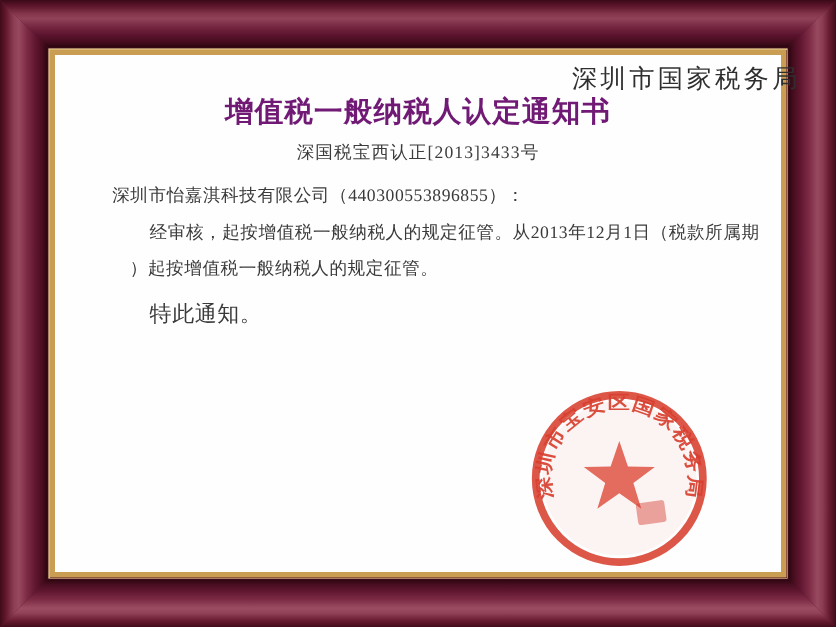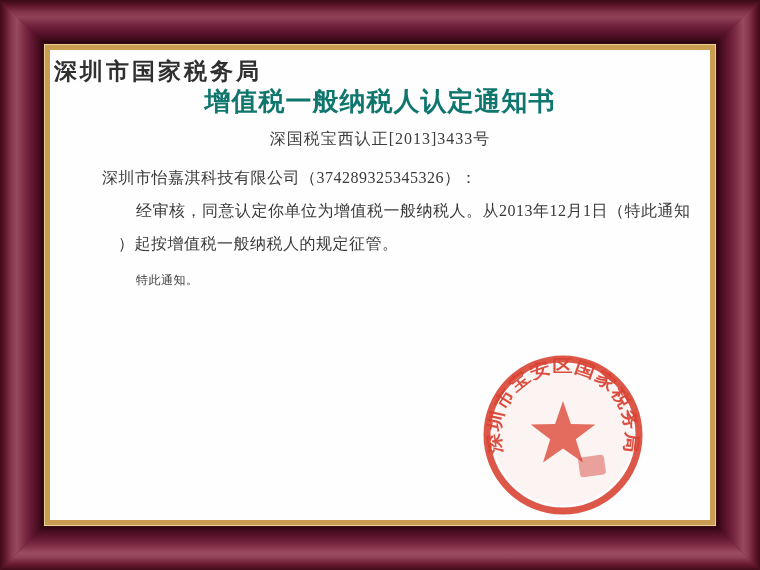--- a/index.html
+++ b/index.html
@@ -23,30 +23,30 @@
     background:linear-gradient(to top,#420c1a 0%,#66192f 12%,#914158 28%,#9b4c62 38%,#7e2c46 55%,#611731 72%,#480d20 86%,#310713 94%,#4a0f20 100%);
     clip-path:polygon(45px 0,calc(100% - 45px) 0,100% 45px,0 45px);}
   
   .gold-trim{position:absolute;left:45px;top:45px;right:45px;bottom:45px;
     border:5px solid #c99e52;
     background:transparent;
     box-shadow:inset 0 0 0 1px #8f6a2a, 0 0 0 1px #e9d196;}
   
   .paper{position:absolute;left:50px;top:50px;width:660px;height:470px;
     background:#fefefe;color:#3a3a3a;}
-  .title1{position:absolute;top:6px;left:4px;width:100%;text-align:left;
-    font-size:23px;font-weight:bold;letter-spacing:3px;color:#2f2f2f;}
+  .title1{position:absolute;top:6px;left:18px;width:100%;text-align:right;
+    font-size:23px;font-weight:normal;letter-spacing:3px;color:#2f2f2f;}
   .title2{position:absolute;top:34px;left:0;width:100%;text-align:center;
-    font-size:26px;font-weight:bold;letter-spacing:1px;color:#0f766e;}
+    font-size:26px;font-weight:bold;letter-spacing:1px;color:#701a75;}
   .refno{position:absolute;top:79px;left:0;width:100%;text-align:center;
     font-size:16px;font-weight:400;letter-spacing:1px;color:#3c3c3c;}
   .addressee{position:absolute;top:118px;left:52px;font-size:16px;letter-spacing:.5px;}
   .body-line1{position:absolute;top:151px;left:86px;font-size:16px;letter-spacing:.5px;}
   .body-line2{position:absolute;top:184px;left:52px;font-size:16px;letter-spacing:.5px;margin-left:16px;}
-  .closing{position:absolute;top:222px;left:86px;font-size:12px;letter-spacing:.5px;}
+  .closing{position:absolute;top:222px;left:86px;font-size:20px;letter-spacing:.5px;}
   
   .seal{position:absolute;left:428px;top:300px;width:170px;height:170px;
     opacity:.92;filter:blur(.3px);}
   .seal-text{font-family:"Liberation Serif","DejaVu Serif",serif;
     font-size:17px;font-weight:bold;letter-spacing:1px;}
   .date-stamp{position:absolute;left:442px;top:396px;
     font-size:19px;font-weight:600;letter-spacing:1px;color:rgba(72,72,72,.92);
     z-index:5;font-family:"Liberation Serif","DejaVu Serif",serif;}
 </style>
 </head>
@@ -61,23 +61,23 @@
   <div class="gold-trim"></div>
 
   <div class="paper">
 
     <div class="title1">深圳市国家税务局</div>
 
     <div class="title2">增值税一般纳税人认定通知书</div>
 
     <div class="refno">深国税宝西认正[2013]3433号</div>
 
-    <div class="addressee">深圳市怡嘉淇科技有限公司（374289325345326）：</div>
+    <div class="addressee">深圳市怡嘉淇科技有限公司（440300553896855）：</div>
 
-    <div class="body-line1">经审核，同意认定你单位为增值税一般纳税人。从2013年12月1日（特此通知</div>
+    <div class="body-line1">经审核，起按增值税一般纳税人的规定征管。从2013年12月1日（税款所属期</div>
 
     <div class="body-line2">）起按增值税一般纳税人的规定征管。</div>
 
     <div class="closing">特此通知。</div>
 
     <svg class="seal" viewBox="0 0 170 170" xmlns="http://www.w3.org/2000/svg">
       <circle cx="85" cy="85" r="76" fill="none" stroke="#d5301f" stroke-width="7" opacity="0.88"></circle>
       <circle cx="85" cy="85" r="70" fill="#dd3c28" opacity="0.05"></circle>
       <path d="M85,51 L92.9,74.1 L117.3,74.5 L97.8,89.2 L105,112.5 L85,98.5 L65,112.5 L72.2,89.2 L52.7,74.5 L77.1,74.1 Z" fill="#dd4434" opacity="0.85"></path>
       <rect x="101" y="106" width="26" height="20" rx="3" fill="#cf2b1c" opacity="0.45" transform="rotate(-8 114 116)"></rect>

